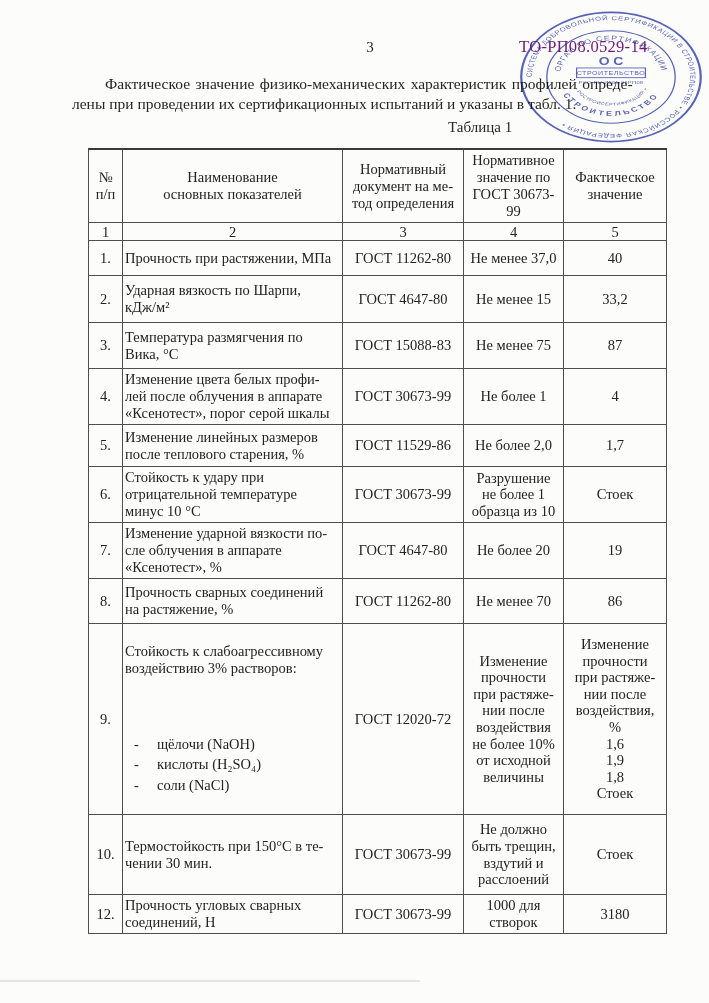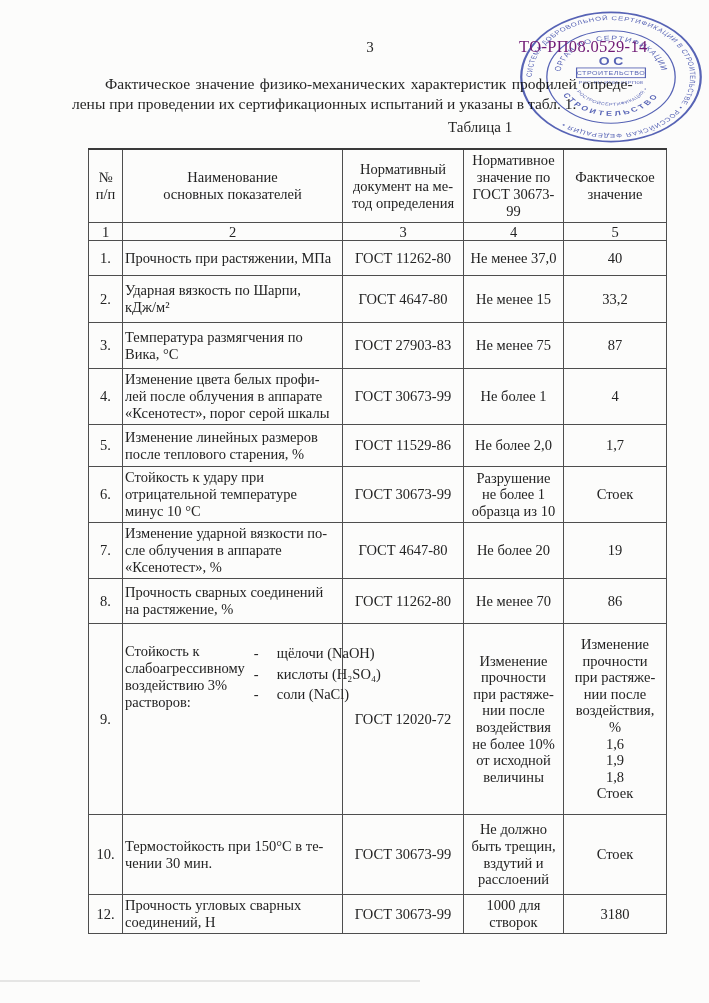--- a/index.html
+++ b/index.html
@@ -32,21 +32,21 @@
   table.main{border-top:2.5px solid #3a3a3a;}
   th.hd{text-align:center;white-space:pre-line;}
   tr.nums td{text-align:center;line-height:14px;padding:1px 0;}
   td.c-num{text-align:center;}
   td.c-name{text-align:left;padding:3px 4px 3px 7px;white-space:pre-line;margin-top:28px;}
   td.c-doc,td.c-norm,td.c-fact{text-align:center;white-space:pre-line;}
   td.c-fact{line-height:16.6px;font-family:Liberation Serif, serif;}
   td.c-norm{line-height:16.6px;}
   
   td.c-name-split{vertical-align:top;padding:6px 4px 8px 7px;}
-  .split{display:flex;flex-direction:row;justify-content:space-between;height:152px;}
+  .split{display:flex;flex-direction:column;justify-content:space-between;height:152px;}
   .split .top{white-space:pre-line;}
   .split .items{white-space:pre;line-height:20.5px;padding-left:9px;}
   td.c-num-top{vertical-align:top;padding-top:12px;}
   .scan-line{position:absolute;left:0;top:980px;width:420px;height:1.5px;background:#e5e5e4;}
 </style>
 </head>
 <body>
 
 <div class="page">
 
@@ -132,21 +132,21 @@
         <td class="c-name">Ударная вязкость по Шарпи,
 кДж/м²</td>
         <td class="c-doc">ГОСТ 4647-80</td>
         <td class="c-norm">Не менее 15</td>
         <td class="c-fact">33,2</td>
       </tr>
       <tr style="height:46px">
         <td class="c-num">3.</td>
         <td class="c-name">Температура размягчения по
 Вика, °С</td>
-        <td class="c-doc">ГОСТ 27903-83</td>
+        <td class="c-doc">ГОСТ 15088-83</td>
         <td class="c-norm">Не менее 75</td>
         <td class="c-fact">87</td>
       </tr>
       <tr style="height:53px">
         <td class="c-num">4.</td>
         <td class="c-name">Изменение цвета белых профи-
 лей после облучения в аппарате
 «Ксенотест», порог серой шкалы</td>
         <td class="c-doc">ГОСТ 30673-99</td>
         <td class="c-norm">Не более 1</td>

